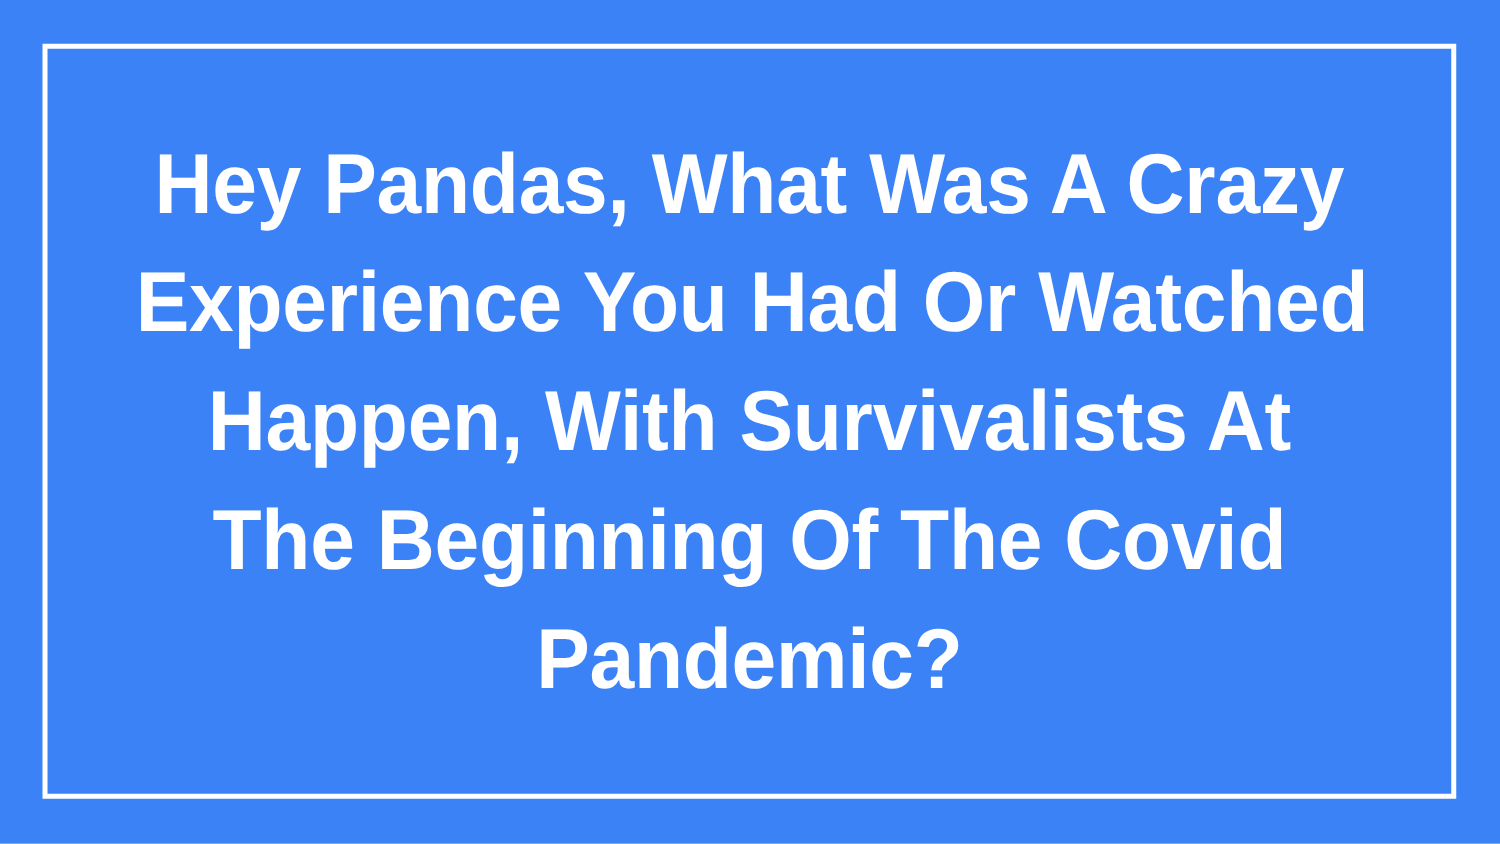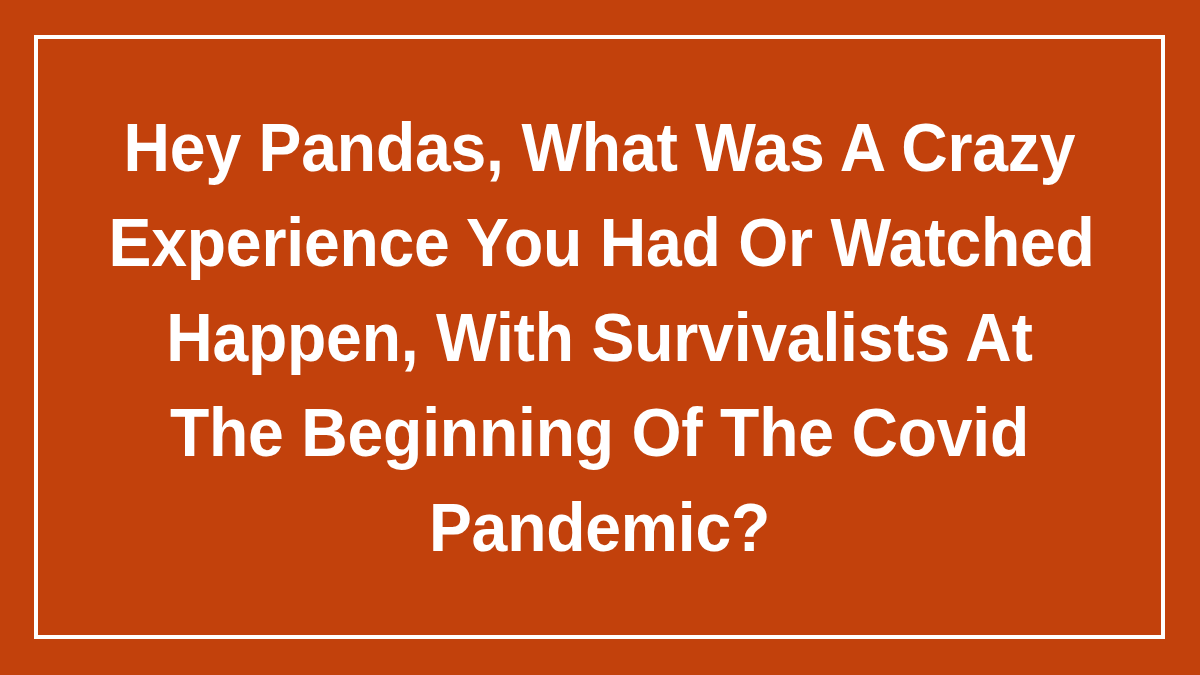--- a/index.html
+++ b/index.html
@@ -13,21 +13,21 @@
     height: 675px;
     overflow: hidden;
     font-family: "Liberation Sans", sans-serif;
   }
 
   #poster-card {
     position: relative;
     box-sizing: border-box;
     width: 1200px;
     height: 675px;
-    background: #c2410c;
+    background: #3b82f6;
   }
 
   #poster-frame {
     position: absolute;
     left: 34px;
     top: 35px;
     width: 1131px;
     height: 604px;
     box-sizing: border-box;
     border: 4px solid #ffffff;

